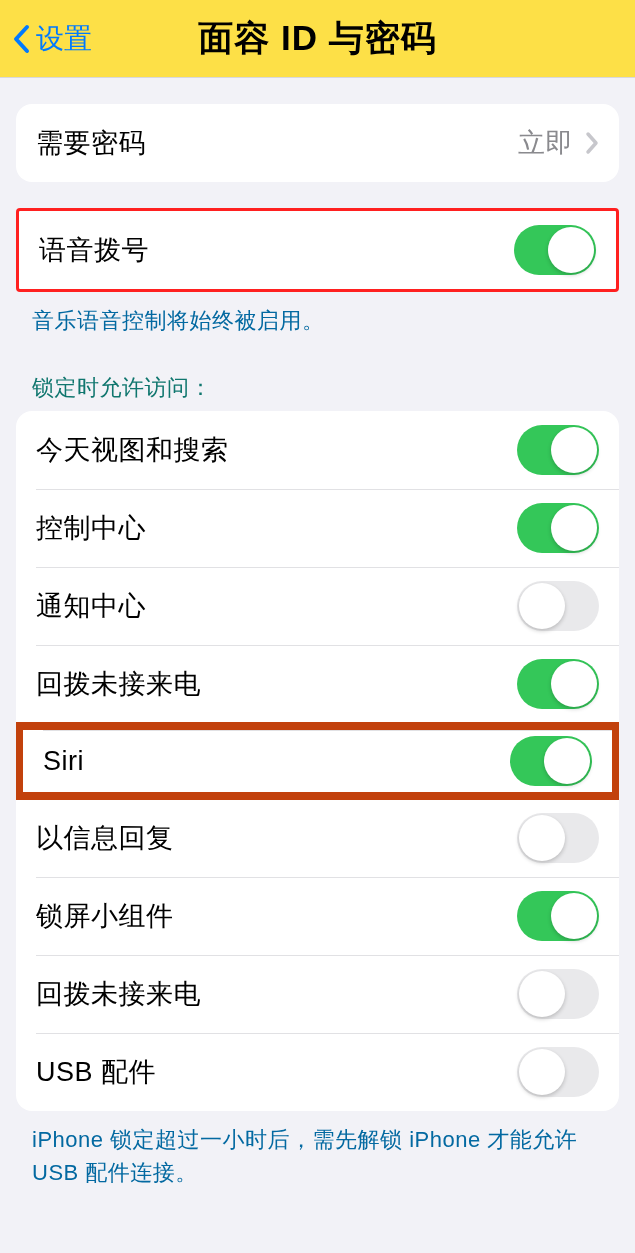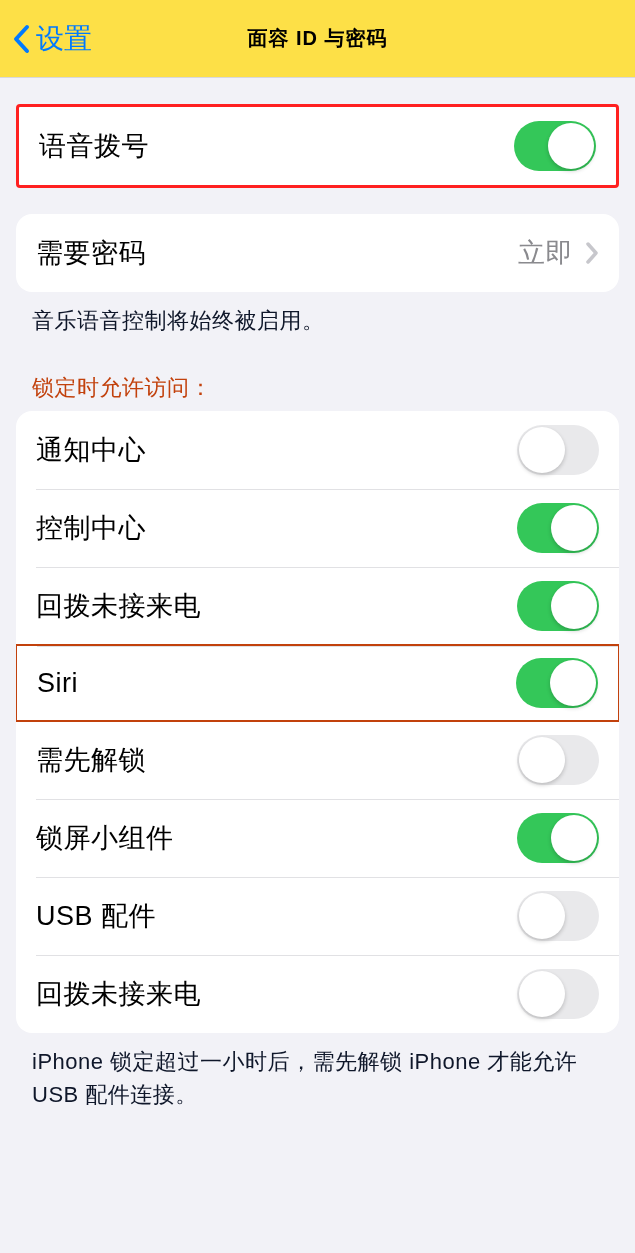--- a/index.html
+++ b/index.html
@@ -31,21 +31,21 @@
       font-size: 28px;
     }
     .back-chevron {
       width: 18px;
       height: 30px;
     }
     .header-title {
       position: absolute;
       left: 50%;
       transform: translateX(-50%);
-      font-size: 20px;
+      font-size: 35px;
       font-weight: 600;
       letter-spacing: 1px;
     }
     .content {
       padding: 0;
     }
     .group {
       margin: 26px 16px 0 16px;
       background: #fff;
       border-radius: 16px;
@@ -57,21 +57,21 @@
     }
     .row {
       min-height: 78px;
       padding: 0 20px;
       display: flex;
       align-items: center;
       justify-content: space-between;
       position: relative;
     }
     .row.highlighted {
-      border: 2px solid #c2410c;
+      border: 8px solid #c2410c;
       margin: -1px;
       z-index: 2;
     }
     .row + .row::before {
       content: "";
       position: absolute;
       left: 20px;
       right: 0;
       top: 0;
       height: 1px;
@@ -122,28 +122,28 @@
     }
     .switch.on .knob {
       right: 2px;
     }
     .switch.off .knob {
       left: 2px;
     }
     .footer-text {
       margin: 12px 32px 0 32px;
       font-size: 22px;
-      color: #0f172a;
+      color: #0369a1;
       line-height: 1.5;
       letter-spacing: 0.5px;
     }
     .section-header {
       margin: 36px 32px 8px 32px;
       font-size: 22px;
-      color: #c2410c;
+      color: #0f766e;
       letter-spacing: 0.5px;
     }
     .group.no-top-margin {
       margin-top: 0;
     }
   </style>
 </head>
 <body>
 
 <div class="header">
@@ -151,88 +151,94 @@
     <svg class="back-chevron" viewBox="0 0 18 30">
       <polyline points="15,3 4,15 15,27" fill="none" stroke="#007aff" stroke-width="4" stroke-linecap="round" stroke-linejoin="round"></polyline>
     </svg>
     <span>设置</span>
   </div>
   <div class="header-title">面容 ID 与密码</div>
 </div>
 
 <div class="content">
 
-  <div class="group highlighted">
-    <div class="row">
-      <span class="row-label">语音拨号</span>
-      <div id="voice-dial-switch" class="switch on">
-        <div class="knob"></div>
-      </div>
-    </div>
-  </div>
-
   <div class="group">
     <div class="row">
       <span class="row-label">需要密码</span>
       <div class="row-right">
         <span class="row-value">立即</span>
         <svg class="chevron-right" viewBox="0 0 14 24">
           <polyline points="3,3 11,12 3,21" fill="none" stroke="#c7c7cc" stroke-width="3.5" stroke-linecap="round" stroke-linejoin="round"></polyline>
         </svg>
       </div>
     </div>
   </div>
+
+  <div class="group highlighted">
+    <div class="row">
+      <span class="row-label">语音拨号</span>
+      <div id="voice-dial-switch" class="switch on">
+        <div class="knob"></div>
+      </div>
+    </div>
+  </div>
   <div class="footer-text">音乐语音控制将始终被启用。</div>
 
   <div class="section-header">锁定时允许访问：</div>
   <div class="group no-top-margin" id="lockscreen-group">
       <div class="row">
+        <span class="row-label">今天视图和搜索</span>
+        <div class="switch on">
+          <div class="knob"></div>
+        </div>
+      </div>
+      <div class="row">
+        <span class="row-label">控制中心</span>
+        <div class="switch on">
+          <div class="knob"></div>
+        </div>
+      </div>
+      <div class="row">
         <span class="row-label">通知中心</span>
         <div class="switch off">
-          <div class="knob"></div>
-        </div>
-      </div>
-      <div class="row">
-        <span class="row-label">控制中心</span>
-        <div class="switch on">
           <div class="knob"></div>
         </div>
       </div>
       <div class="row">
         <span class="row-label">回拨未接来电</span>
         <div class="switch on">
           <div class="knob"></div>
         </div>
       </div>
       <div class="row highlighted">
         <span class="row-label">Siri</span>
         <div class="switch on">
           <div class="knob"></div>
         </div>
       </div>
       <div class="row">
-        <span class="row-label">需先解锁</span>
+        <span class="row-label">以信息回复</span>
         <div class="switch off">
           <div class="knob"></div>
         </div>
       </div>
       <div class="row">
         <span class="row-label">锁屏小组件</span>
         <div class="switch on">
           <div class="knob"></div>
         </div>
       </div>
       <div class="row">
+        <span class="row-label">回拨未接来电</span>
+        <div class="switch off">
+          <div class="knob"></div>
+        </div>
+      </div>
+      <div class="row">
         <span class="row-label">USB 配件</span>
-        <div class="switch off">
-          <div class="knob"></div>
-        </div>
-      </div>
-      <div class="row">
-        <span class="row-label">回拨未接来电</span>
         <div class="switch off">
           <div class="knob"></div>
         </div>
       </div>
     </div>
   <div class="footer-text">iPhone 锁定超过一小时后，需先解锁 iPhone 才能允许USB 配件连接。</div>
 
 </div>
 
 </body></html>

